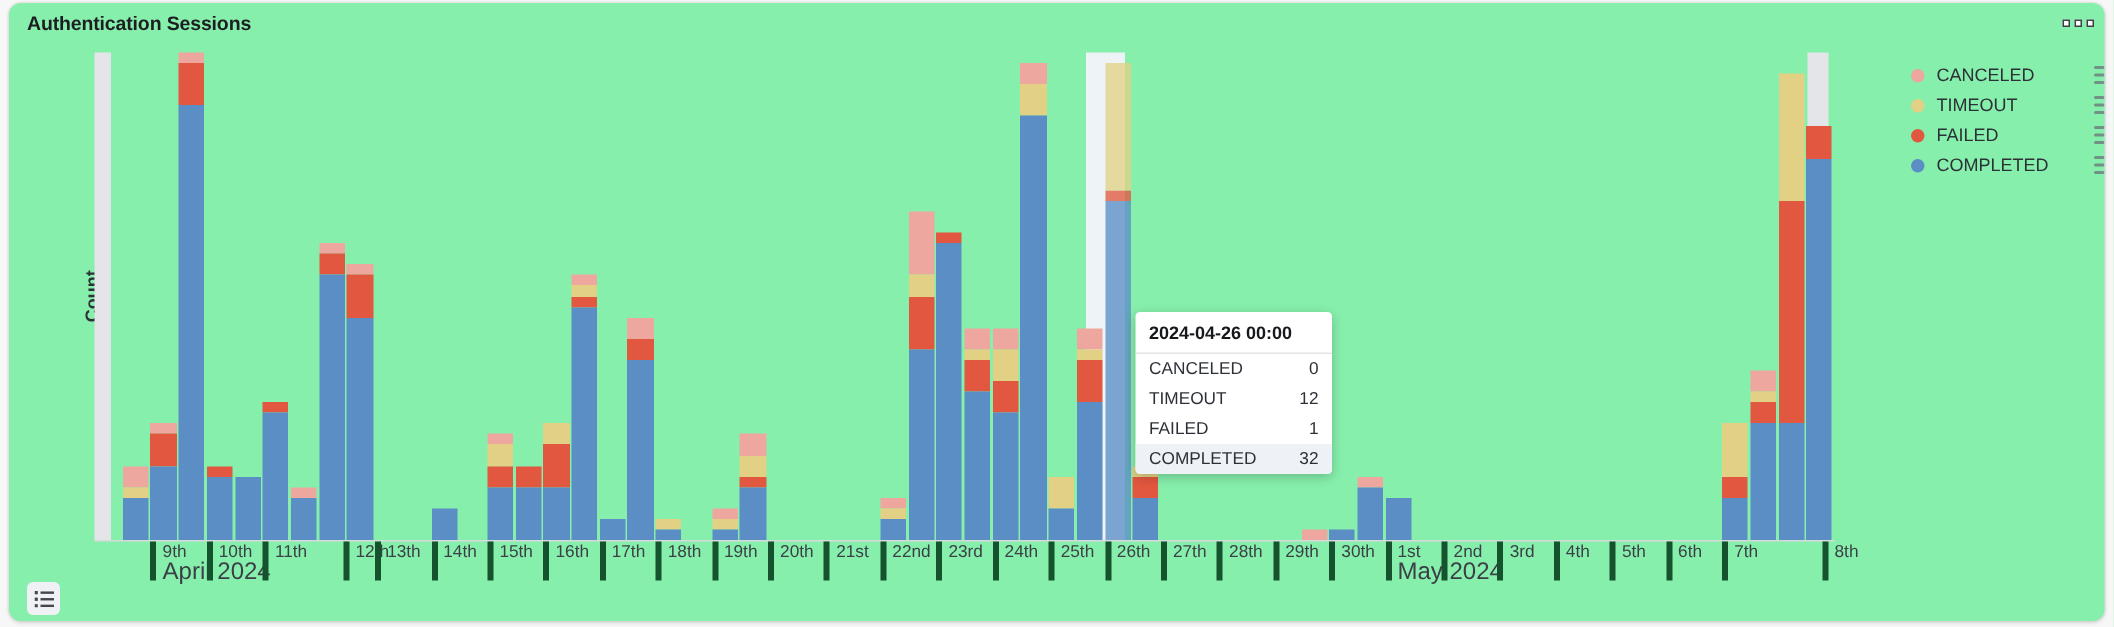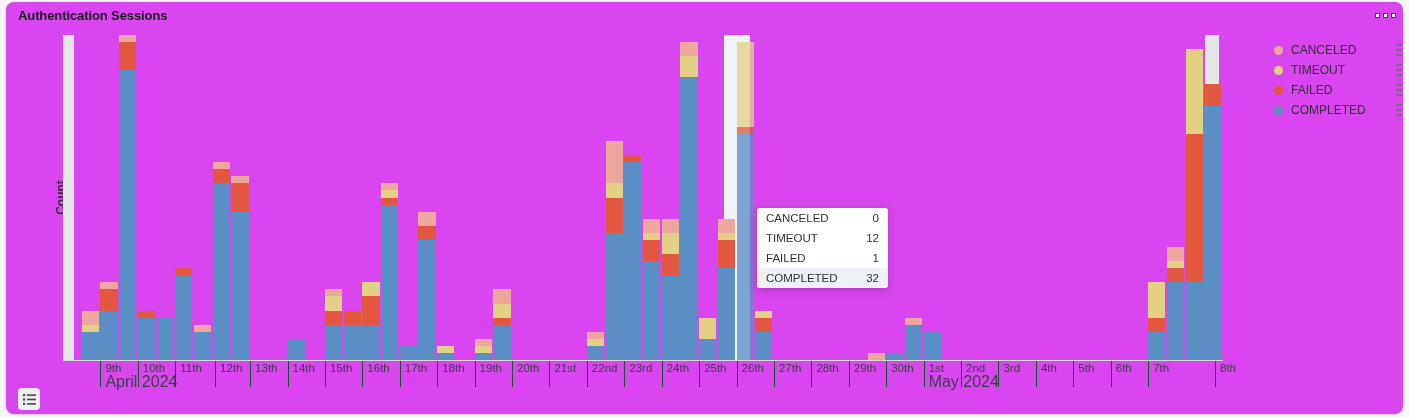--- a/index.html
+++ b/index.html
@@ -10,21 +10,21 @@
   }
   #root {
     position: relative;
     width: 1409px; height: 418px;
     overflow: hidden;
   }
   .card {
     position: absolute;
     left: 6px; top: 2px;
     width: 1397px; height: 412px;
-    background: #d946ef;
+    background: #86efac;
     border-radius: 8px;
     box-shadow: 0 1px 3px rgba(0,0,0,0.13), 0 0 0 1px rgba(0,0,0,0.04);
     overflow: hidden;
     text-decoration: underline;
   }
   .card-title {
     position: absolute;
     left: 12px; top: 6px;
     font-size: 13px;
     font-weight: bold;
@@ -97,21 +97,21 @@
   
   .xticks {
     position: absolute;
     left: 57px; top: 359px;
     width: 1160px; height: 32px;
   }
   .xtick {
     position: absolute;
     top: 0;
     padding-left: 4px;
-    border-left: 1px solid #14532d;
+    border-left: 4px solid #14532d;
     height: 26px;
     white-space: nowrap;
   }
   .xtick .d {
     font-size: 11.5px;
     color: #3b3f46;
     display: block;
     line-height: 14px;
   }
   .xtick .m {
@@ -413,21 +413,21 @@
         <div class="xtick" style="left: 37.4194px;">
           <span class="d">9th</span>
           <span class="m">April 2024</span>
         </div>
         <div class="xtick" style="left: 74.8387px;">
           <span class="d">10th</span>
         </div>
         <div class="xtick" style="left: 112.258px;">
           <span class="d">11th</span>
         </div>
-        <div class="xtick" style="left: 152px;">
+        <div class="xtick" style="left: 166px;">
           <span class="d">12th</span>
         </div>
         <div class="xtick" style="left: 187.097px;">
           <span class="d">13th</span>
         </div>
         <div class="xtick" style="left: 224.516px;">
           <span class="d">14th</span>
         </div>
         <div class="xtick" style="left: 261.935px;">
           <span class="d">15th</span>
@@ -537,20 +537,21 @@
           <span class="legend-label">COMPLETED</span>
           <span class="legend-grip">
             <i></i>
             <i></i>
             <i></i>
           </span>
         </div>
       </div>
 
     <div class="tooltip">
+      <div class="tt-head">2024-04-26 00:00</div>
       <div id="tt-rows">
           <div class="tt-row">
             <span>CANCELED</span>
             <span class="tt-val">0</span>
           </div>
           <div class="tt-row">
             <span>TIMEOUT</span>
             <span class="tt-val">12</span>
           </div>
           <div class="tt-row">

